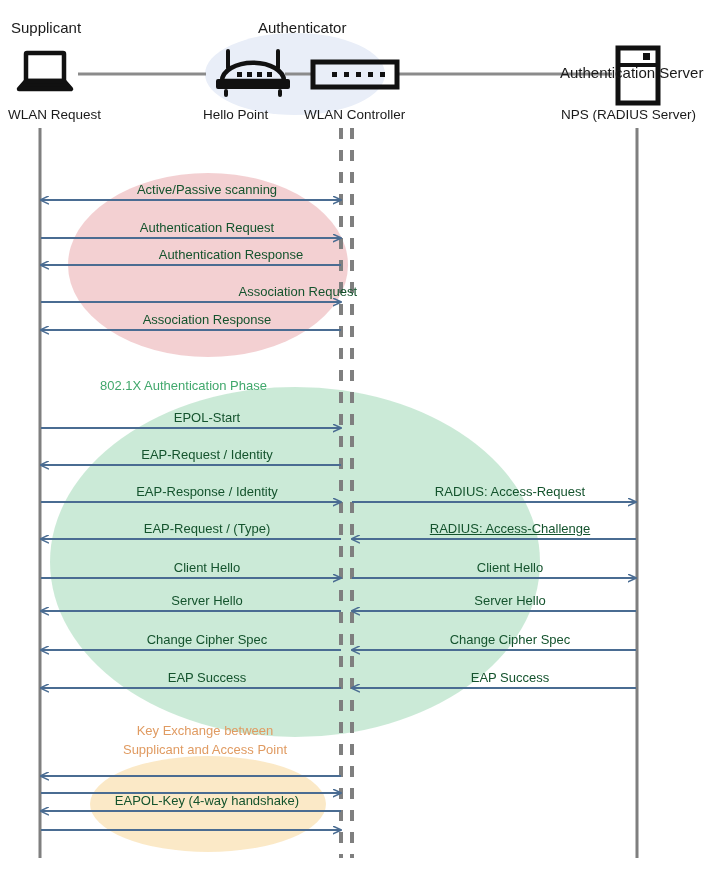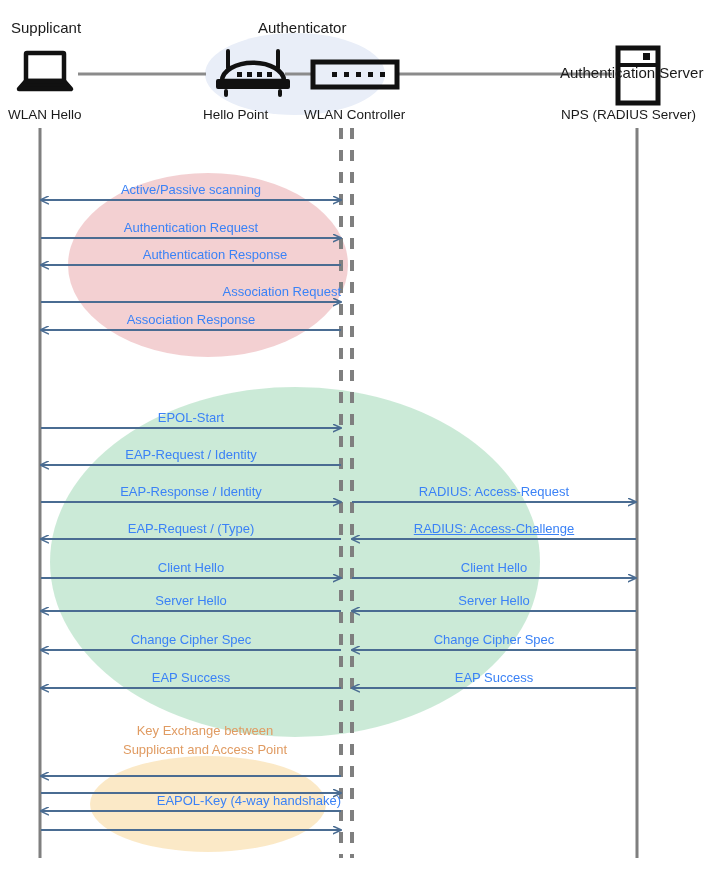--- a/index.html
+++ b/index.html
@@ -16,22 +16,23 @@
     position:absolute;font-size:15px;color:#1a1a1a;white-space:nowrap;
   }
   .actor-sub{
     position:absolute;font-size:13.5px;color:#1a1a1a;white-space:nowrap;
   }
   .phase-label{
     position:absolute;font-size:13px;white-space:nowrap;text-align:center;
     line-height:19px;font-weight:400;
   }
   .msg-label{
-    position:absolute;font-size:13px;color:#3b82f6;white-space:nowrap;
+    position:absolute;font-size:13px;color:#14532d;white-space:nowrap;
     text-align:center;
+    padding-left:16px;
   }
 </style>
 </head>
 <body>
 
 <div id="stage">
 
   <svg id="diagram" viewBox="0 0 713 875">
     <defs>
       <marker id="ar-r" markerWidth="9" markerHeight="9" refX="8" refY="4.5" orient="auto" markerUnits="userSpaceOnUse">
@@ -118,25 +119,26 @@
         <line x1="41" x2="341" y1="793" y2="793" stroke="#4a6c92" stroke-width="1.8" marker-end="url(#ar-r)"></line>
         <line x1="41" x2="341" y1="811" y2="811" stroke="#4a6c92" stroke-width="1.8" marker-start="url(#ar-l)"></line>
         <line x1="41" x2="341" y1="830" y2="830" stroke="#4a6c92" stroke-width="1.8" marker-end="url(#ar-r)"></line>
       </g>
   </svg>
 
   <div class="actor-title" style="left:11px;top:19px;">Supplicant</div>
   <div class="actor-title" style="left:258px;top:19px;">Authenticator</div>
   <div class="actor-title" style="left:560px;top:19px;margin-top:45px;">Authentication Server</div>
 
-  <div class="actor-sub" style="left:8px;top:107px;">WLAN Hello</div>
+  <div class="actor-sub" style="left:8px;top:107px;">WLAN Request</div>
   <div class="actor-sub" style="left:203px;top:107px;">Hello Point</div>
   <div class="actor-sub" style="left:304px;top:107px;">WLAN Controller</div>
   <div class="actor-sub" style="left:561px;top:107px;">NPS (RADIUS Server)</div>
 
+  <div class="phase-label" style="left:100px;top:376px;color:#41a86c;">802.1X Authentication Phase</div>
   <div class="phase-label" style="left:95px;top:721px;color:#e09b62;width:220px;">Key Exchange between</div>
   <div class="phase-label" style="left:95px;top:740px;color:#e09b62;width:220px;">Supplicant and Access Point</div>
 
   <div id="label-layer">
       <div class="msg-label" style="left: 41px; width: 300px; top: 182px;">Active/Passive scanning</div>
       <div class="msg-label" style="left: 41px; width: 300px; top: 220px;">Authentication Request</div>
       <div class="msg-label" style="left: 41px; width: 300px; top: 247px; margin-left: 24px;">Authentication Response</div>
       <div class="msg-label" style="left: 41px; width: 300px; top: 284px; text-align: right;">Association Request</div>
       <div class="msg-label" style="left: 41px; width: 300px; top: 312px;">Association Response</div>
       <div class="msg-label" style="left: 41px; width: 300px; top: 410px;">EPOL-Start</div>
@@ -146,15 +148,15 @@
       <div class="msg-label" style="left: 41px; width: 300px; top: 521px;">EAP-Request / (Type)</div>
       <div class="msg-label" style="left: 352px; width: 284px; top: 521px; text-decoration: underline;">RADIUS: Access-Challenge</div>
       <div class="msg-label" style="left: 41px; width: 300px; top: 560px;">Client Hello</div>
       <div class="msg-label" style="left: 352px; width: 284px; top: 560px;">Client Hello</div>
       <div class="msg-label" style="left: 41px; width: 300px; top: 593px;">Server Hello</div>
       <div class="msg-label" style="left: 352px; width: 284px; top: 593px;">Server Hello</div>
       <div class="msg-label" style="left: 41px; width: 300px; top: 632px;">Change Cipher Spec</div>
       <div class="msg-label" style="left: 352px; width: 284px; top: 632px;">Change Cipher Spec</div>
       <div class="msg-label" style="left: 41px; width: 300px; top: 670px;">EAP Success</div>
       <div class="msg-label" style="left: 352px; width: 284px; top: 670px;">EAP Success</div>
-      <div class="msg-label" style="left: 41px; width: 300px; top: 793px; text-align: right;">EAPOL-Key (4-way handshake)</div>
+      <div class="msg-label" style="left: 41px; width: 300px; top: 793px;">EAPOL-Key (4-way handshake)</div>
     </div>
 </div>
 
 </body></html>

